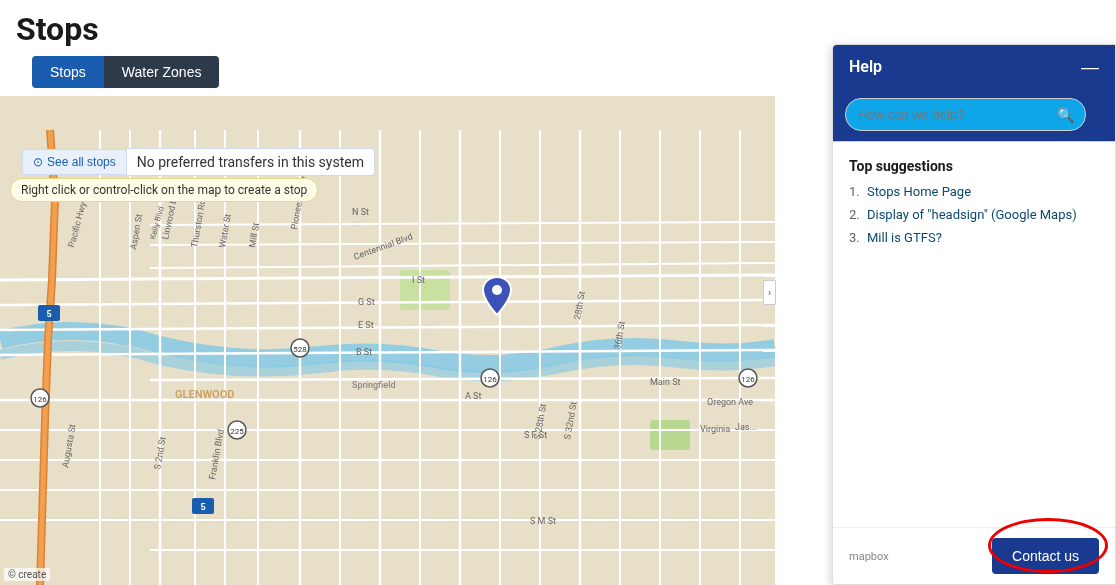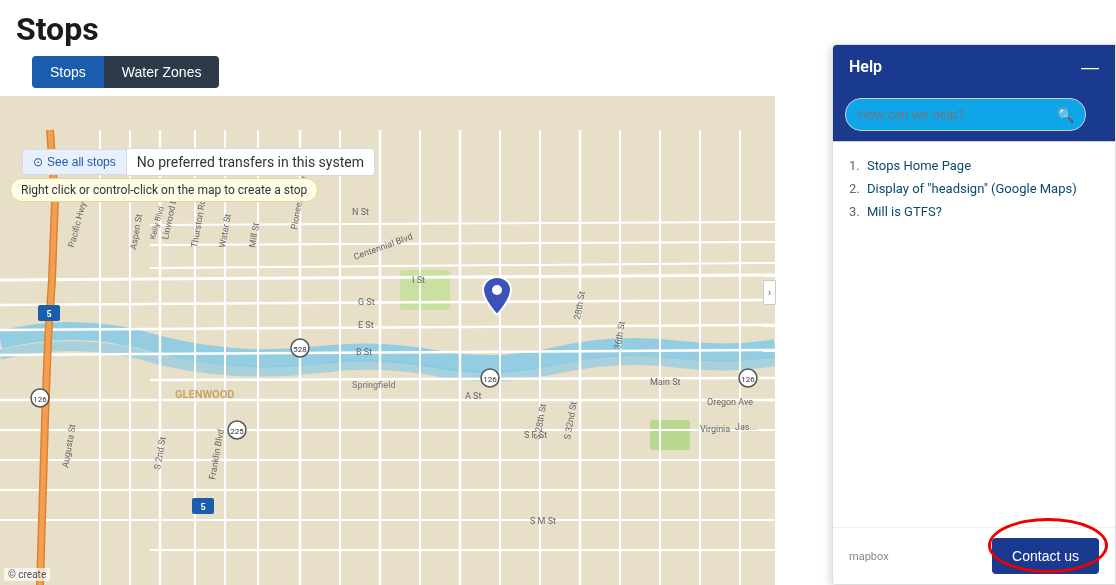--- a/index.html
+++ b/index.html
@@ -425,20 +425,21 @@
 <div id="help-panel">
   <div class="help-header">
     <span class="help-title">Help</span>
     <button class="help-close-btn">—</button>
   </div>
   <div class="help-search-bar">
     <input class="help-search-input" type="text" placeholder="How can we help?" style="">
     <span class="help-search-icon">🔍</span>
   </div>
   <div class="help-body">
+    <div class="top-suggestions-title">Top suggestions</div>
     <ul class="suggestions-list">
       <li>
         <span class="num">1.</span>
         <a href="#">Stops Home Page</a>
       </li>
       <li>
         <span class="num">2.</span>
         <a href="#">Display of "headsign" (Google Maps)</a>
       </li>
       <li>

